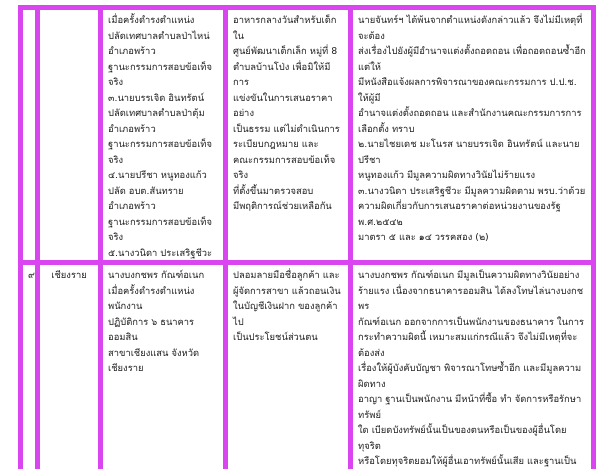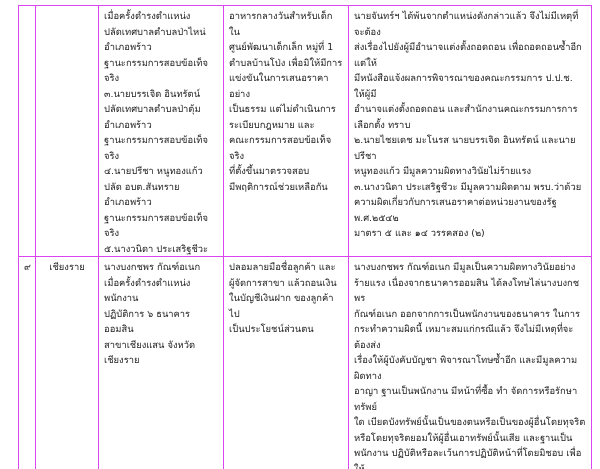--- a/index.html
+++ b/index.html
@@ -3,21 +3,21 @@
 <meta charset="utf-8">
 <style>
   html, body { margin: 0; padding: 0; background: #ffffff; }
   body { width: 600px; height: 469px; overflow: hidden; position: relative;
          font-family: "DejaVu Sans", sans-serif; color: #222; }
   table.doc {
     position: absolute; left: 18px; top: 5px;
     width: 573px; border-collapse: collapse; table-layout: fixed;
   }
   table.doc td {
-    border: 1px solid #d946ef; vertical-align: top;
+    border: 5px solid #d946ef; vertical-align: top;
     padding: 2px 5px 0 5px; font-size: 9.4px; line-height: 15.5px;
     white-space: pre-line; overflow: hidden;
   }
   col.c0 { width: 17px; } col.c1 { width: 63px; } col.c2 { width: 125px; }
   col.c3 { width: 125px; } col.c4 { width: 243px; }
   td.center { text-align: center; }
   tr.r1 td { height: 203px; }
   tr.r2 td { height: 251px; }
 </style>
 </head>
@@ -42,21 +42,21 @@
 ๓.นายบรรเจิด  อินทรัตน์
 ปลัดเทศบาลตำบลป่าตุ้ม
 อำเภอพร้าว
 ฐานะกรรมการสอบข้อเท็จจริง
 ๔.นายปรีชา  หนูทองแก้ว
 ปลัด อบต.สันทราย
 อำเภอพร้าว
 ฐานะกรรมการสอบข้อเท็จจริง
 ๕.นางวนิดา  ประเสริฐชีวะ</td>
     <td>อาหารกลางวันสำหรับเด็กใน
-ศูนย์พัฒนาเด็กเล็ก หมู่ที่ 1
+ศูนย์พัฒนาเด็กเล็ก หมู่ที่ 8
 ตำบลบ้านโป่ง เพื่อมิให้มีการ
 แข่งขันในการเสนอราคาอย่าง
 เป็นธรรม แต่ไม่ดำเนินการ
 ระเบียบกฎหมาย และ
 คณะกรรมการสอบข้อเท็จจริง
 ที่ตั้งขึ้นมาตรวจสอบ
 มีพฤติการณ์ช่วยเหลือกัน</td>
     <td>นายจันทร์ฯ ได้พ้นจากตำแหน่งดังกล่าวแล้ว จึงไม่มีเหตุที่จะต้อง
 ส่งเรื่องไปยังผู้มีอำนาจแต่งตั้งถอดถอน เพื่อถอดถอนซ้ำอีกแต่ให้
 มีหนังสือแจ้งผลการพิจารณาของคณะกรรมการ ป.ป.ช. ให้ผู้มี

